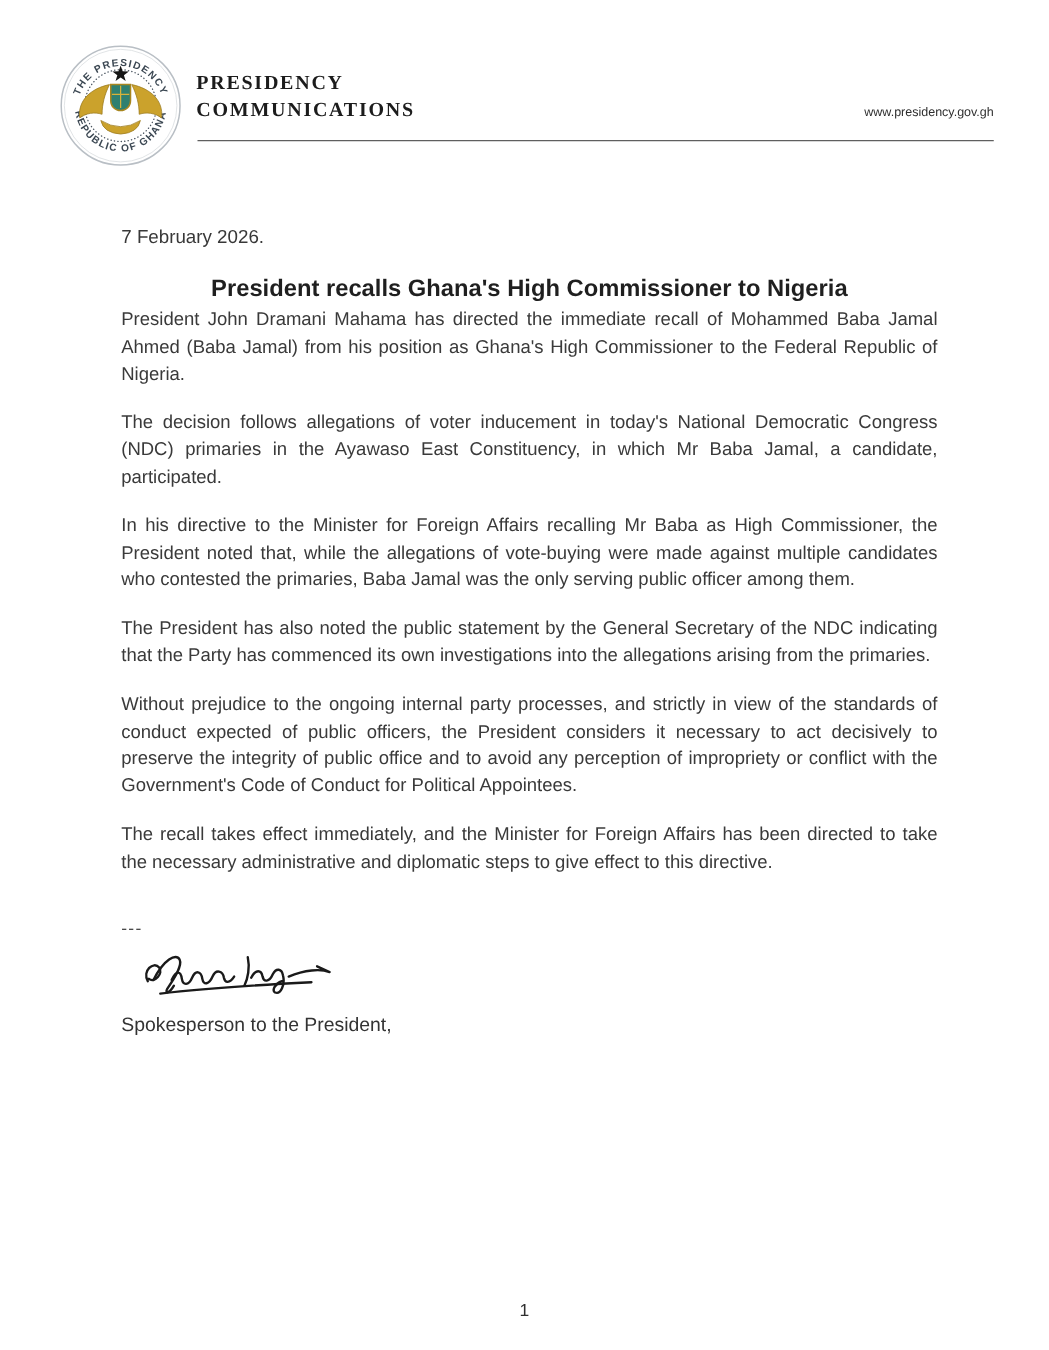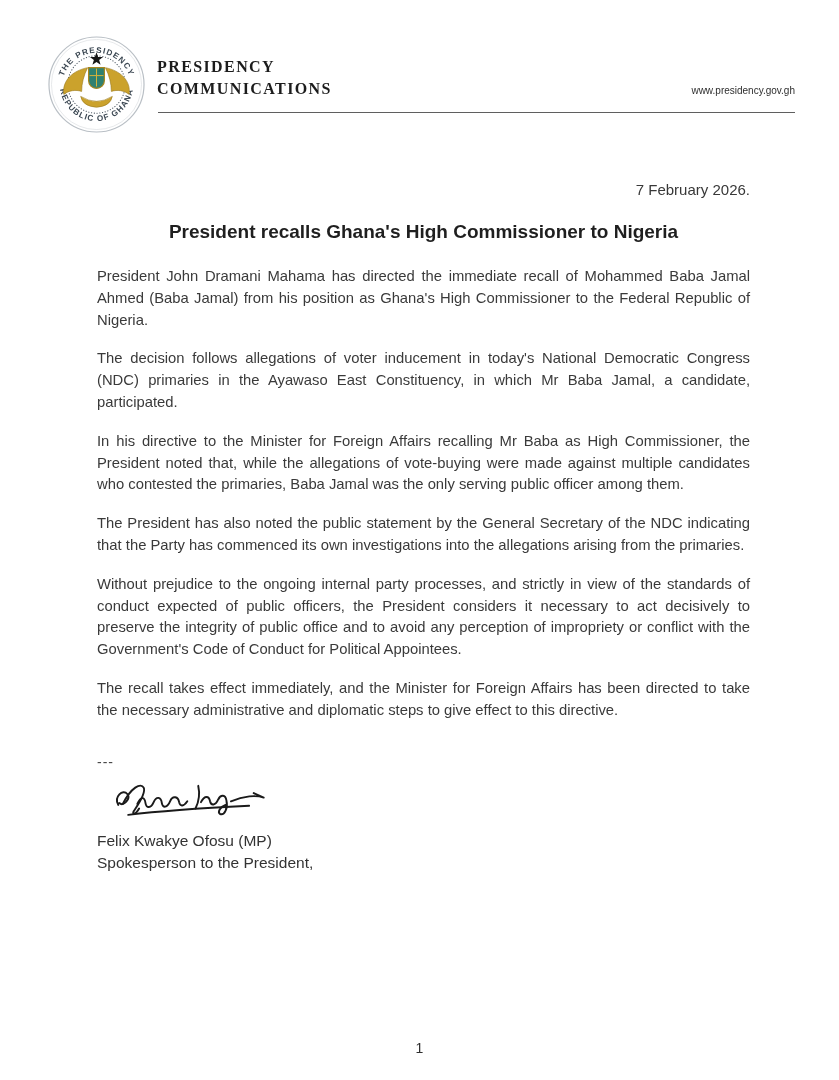--- a/index.html
+++ b/index.html
@@ -41,41 +41,40 @@
     border-top: 1.5px solid #5f5f5f;
   }
 
   
   .doc-body {
     position: absolute;
     left: 97px; top: 180px;
     width: 653px;
   }
   .doc-date {
-    text-align: right;
     font-size: 15px;
     line-height: 20px;
     color: #383838;
   }
   .doc-title {
     margin: 22px 0 0 0;
     text-align: center;
     font-size: 19px;
     line-height: 20px;
     font-weight: 700;
     color: #1f1f1f;
   }
   .doc-body p.para {
     margin: 17px 0 0 0;
     text-align: justify;
     font-size: 14.8px;
     line-height: 21.8px;
     color: #3a3a3a;
   }
-  .doc-body p.para.first { margin-top: 24px; }
+  .doc-body p.para.first { margin-top: 4px; }
 
   
   .sig-dashes {
     margin-top: 30px;
     font-size: 14px;
     line-height: 20px;
     letter-spacing: 1px;
     color: #4a4a4a;
   }
   .sig-svg {
@@ -165,20 +164,19 @@
         <path d="M13,33 C22,15 33,9 36,15 C39,21 29,35 25,41 C23,45 27,45 31,38"></path>
         <path d="M29,33 c4,-9 8,-8 9,-1 c1,6 6,6 9,-1 c3,-7 8,-6 9,1 c1,6 6,5 9,-2 c3,-7 9,-5 10,1 c1,5 5,5 9,-1"></path>
         <path d="M96,13 c2,9 0,19 -3,25"></path>
         <path d="M99,31 c4,-8 9,-7 10,-1 c1,5 6,5 9,-2 c3,-6 8,-5 9,1 c2,8 -2,17 -7,15 c-3,-2 0,-8 6,-10"></path>
         <path d="M132,30 C146,24 160,23 168,26 L157,21"></path>
         <path d="M19,45 C60,40 112,37 152,35"></path>
       </g>
     </svg>
 
     <div class="sig-block">
-      <div class="sig-line">Felix Kwakye Ofosu (MP)</div>
       <div class="sig-line">Spokesperson to the President,</div>
     </div>
   </main>
 
   <div class="page-number">1</div>
 
 </div>
 
 </body></html>

